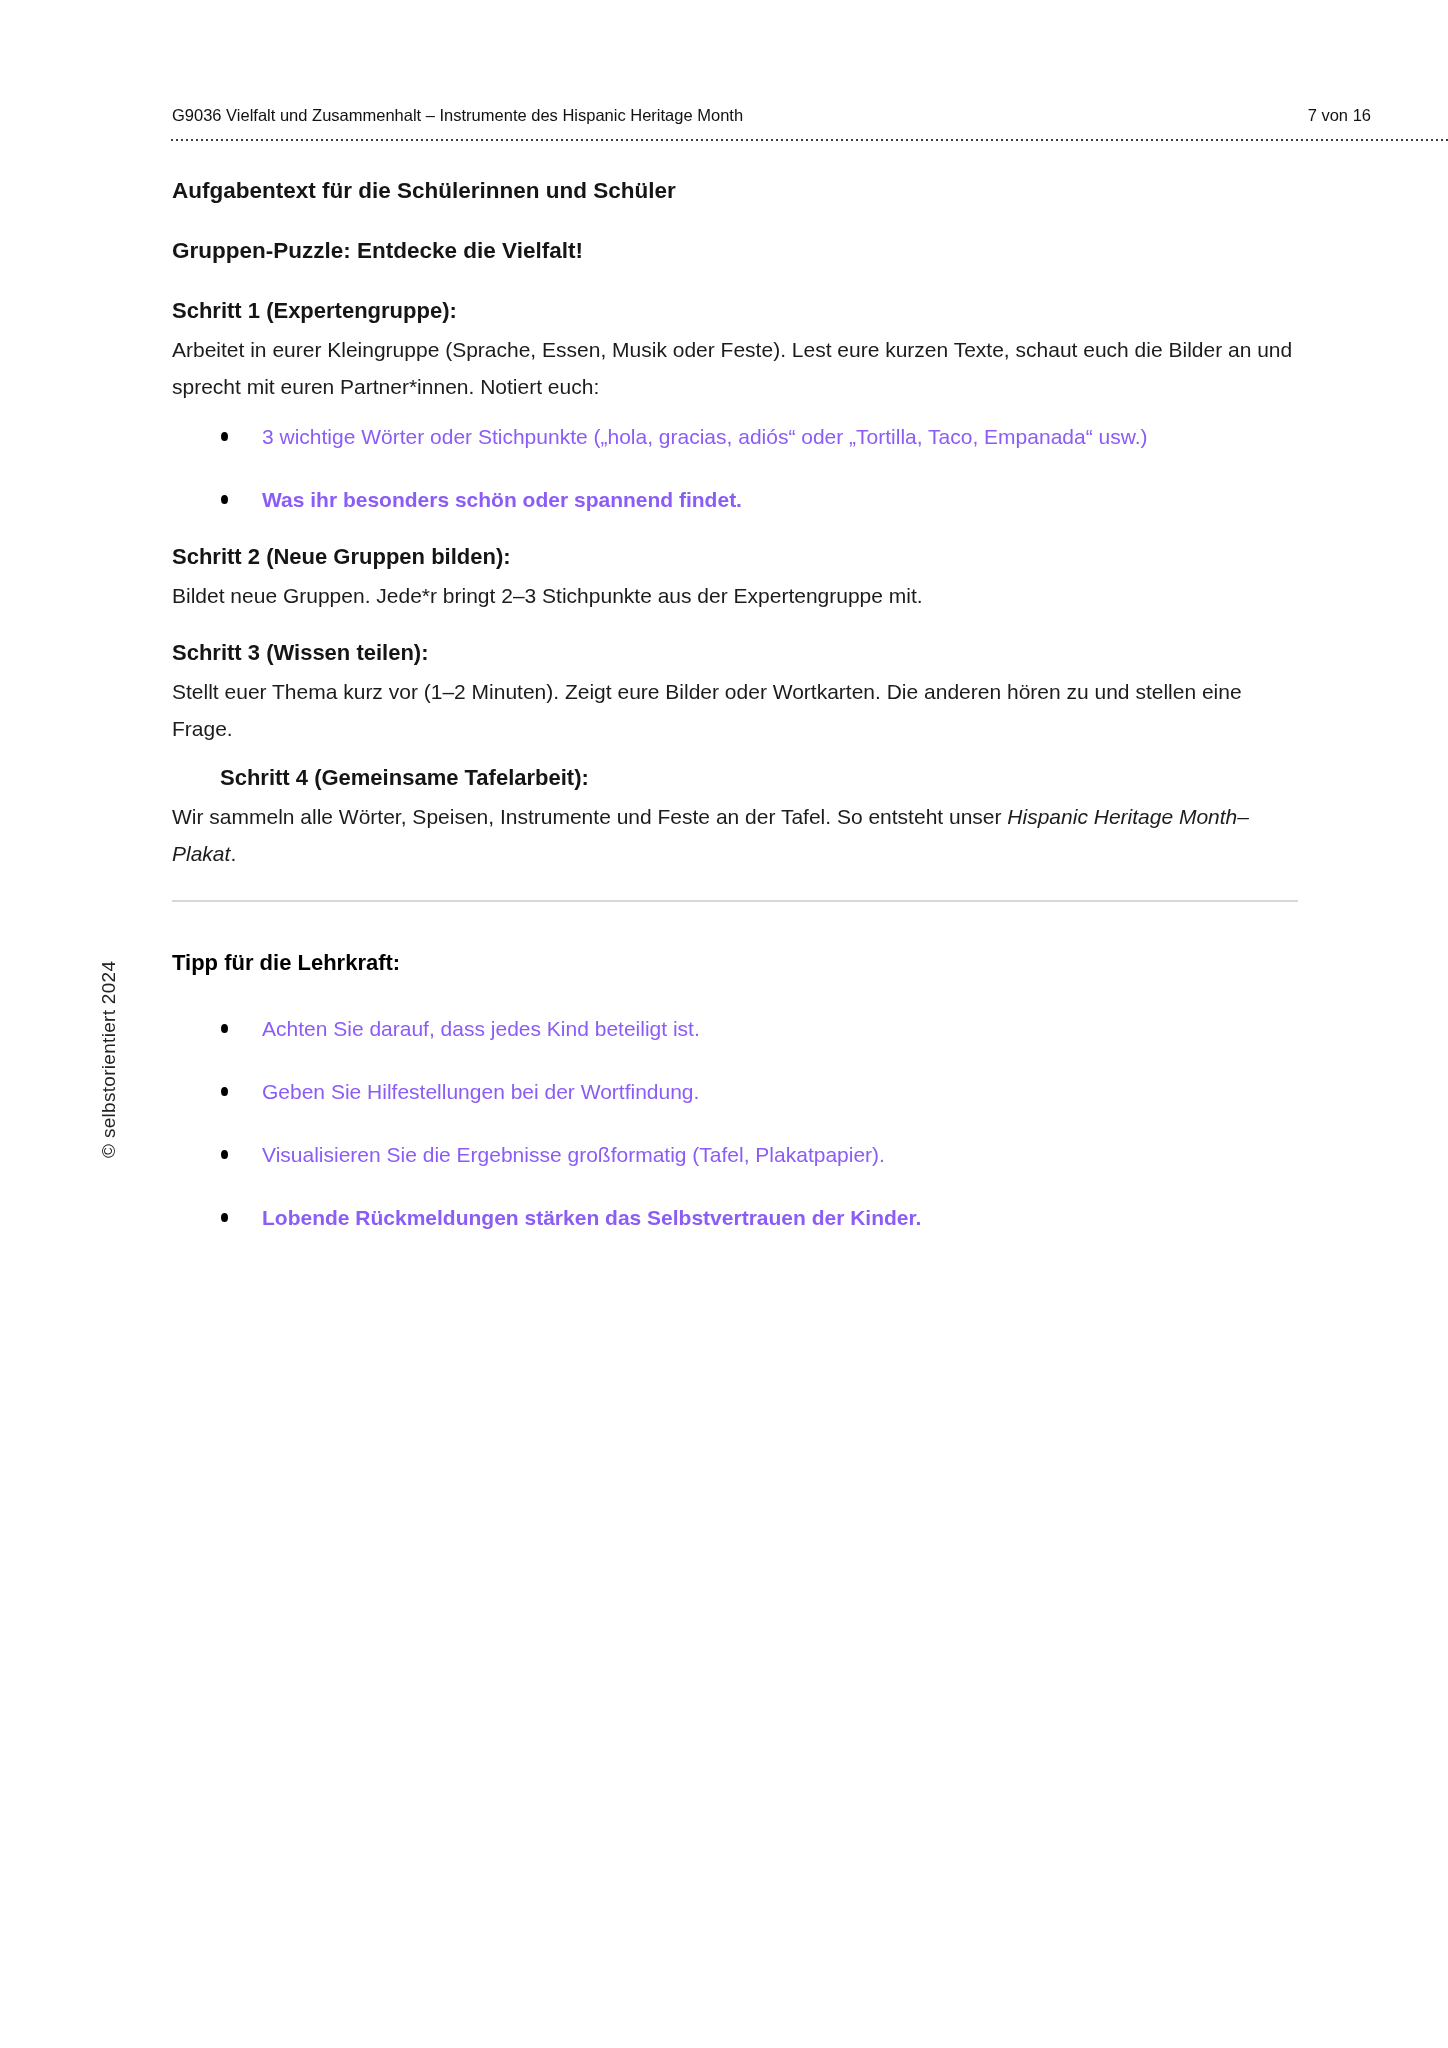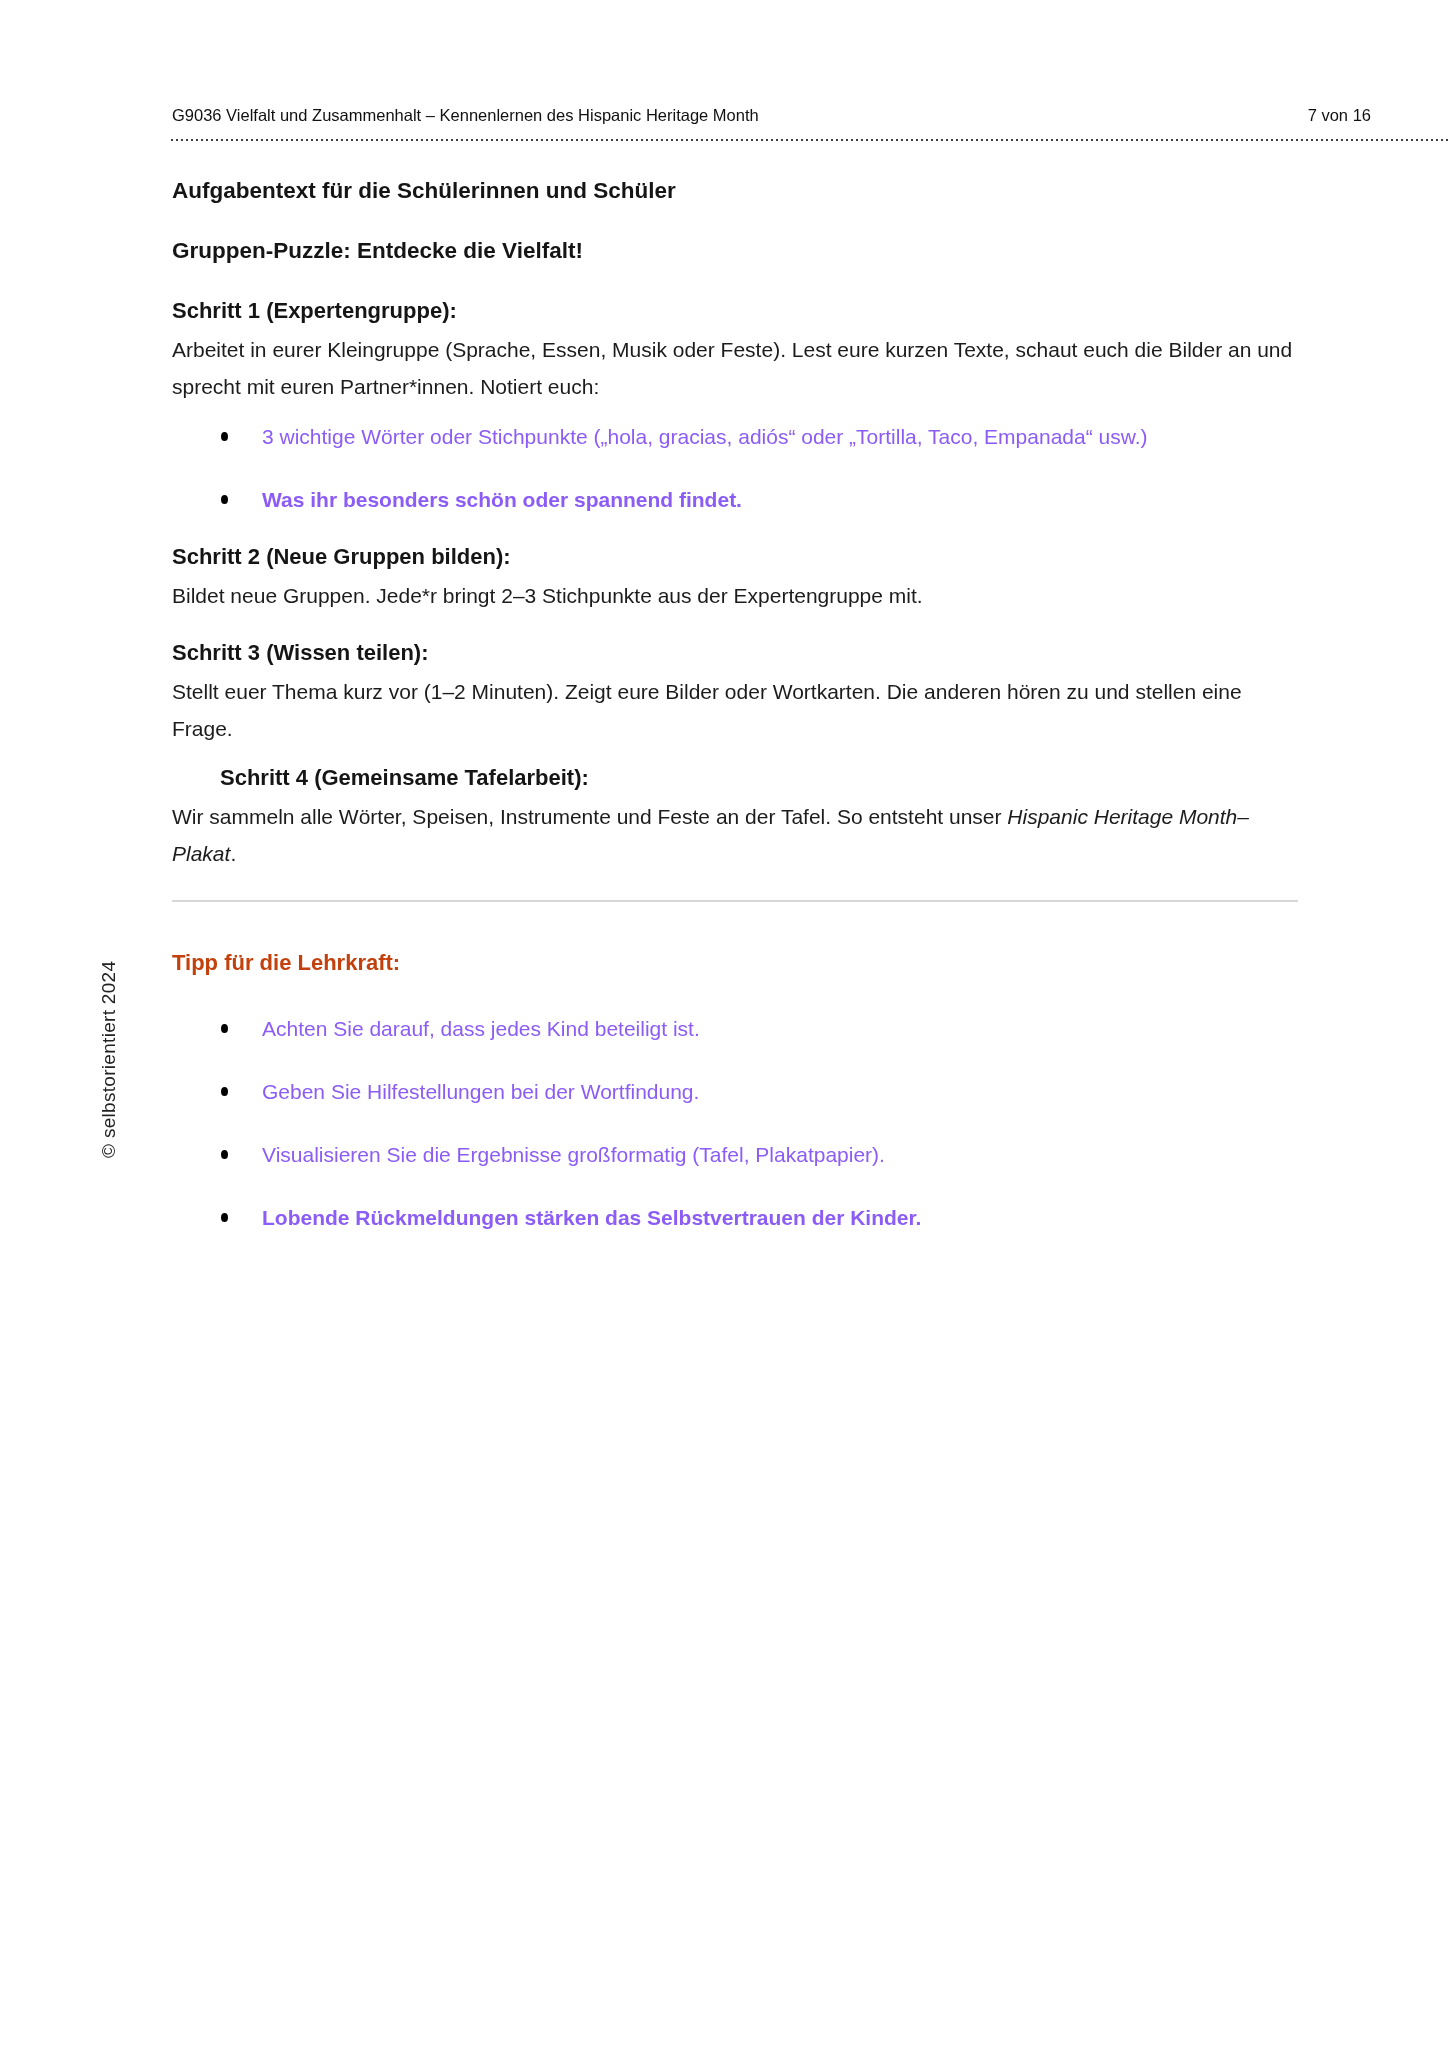--- a/index.html
+++ b/index.html
@@ -71,29 +71,29 @@
     background: #000;
   }
   .after-bullets { margin-top: 31px; }
 
   .divider {
     margin-top: 28px; height: 2px; width: 1126px;
     background: #d7d7d7;
   }
   .tip-heading {
     margin-top: 48px;
-    font-size: 22px; font-weight: 700; line-height: 26px; color: #c2410c;
+    font-size: 22px; font-weight: 700; line-height: 26px; color: #000000;
   }
   ul.bullets.tip-list { margin-top: 40px; }
 </style>
 </head>
 <body>
 
 <div class="header-row">
-  <span>G9036 Vielfalt und Zusammenhalt – Kennenlernen des Hispanic Heritage Month</span>
+  <span>G9036 Vielfalt und Zusammenhalt – Instrumente des Hispanic Heritage Month</span>
   <span class="header-right">7 von 16</span>
 </div>
 <div class="header-rule"></div>
 
 <div class="copyright-vertical">© selbstorientiert 2024</div>
 
 <div class="main">
 
   <div class="doc-title">Aufgabentext für die Schülerinnen und Schüler</div>
   <div class="doc-subtitle">Gruppen-Puzzle: Entdecke die Vielfalt!</div>

